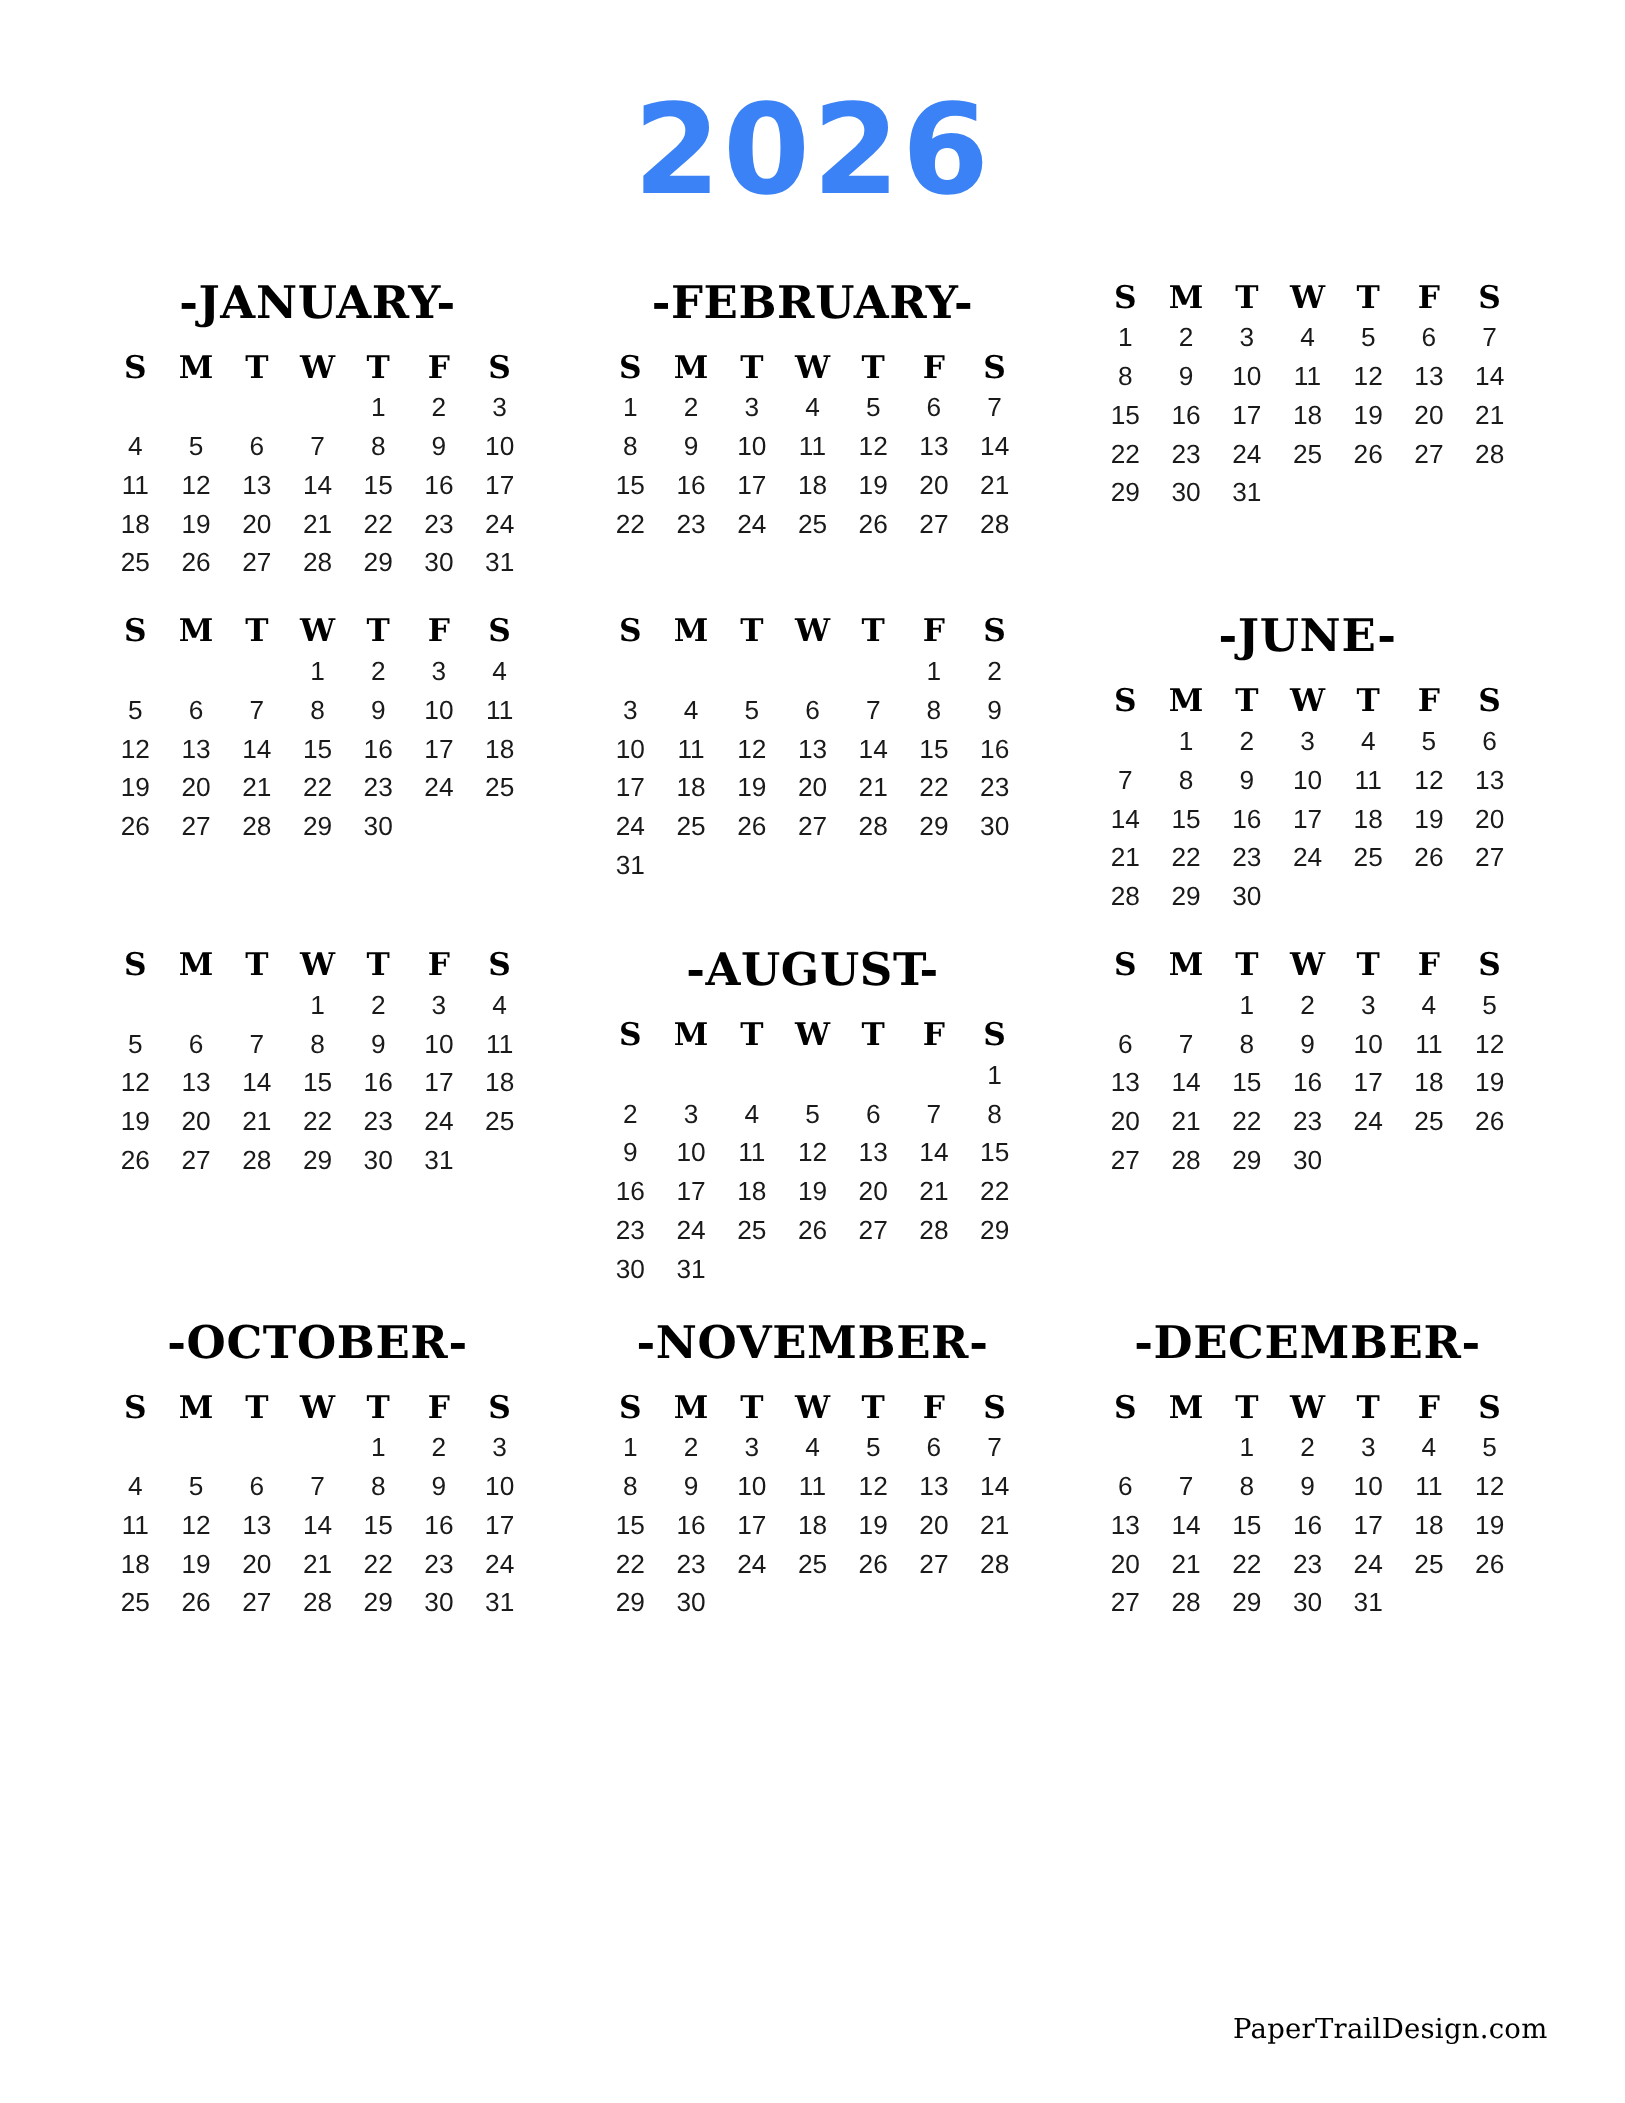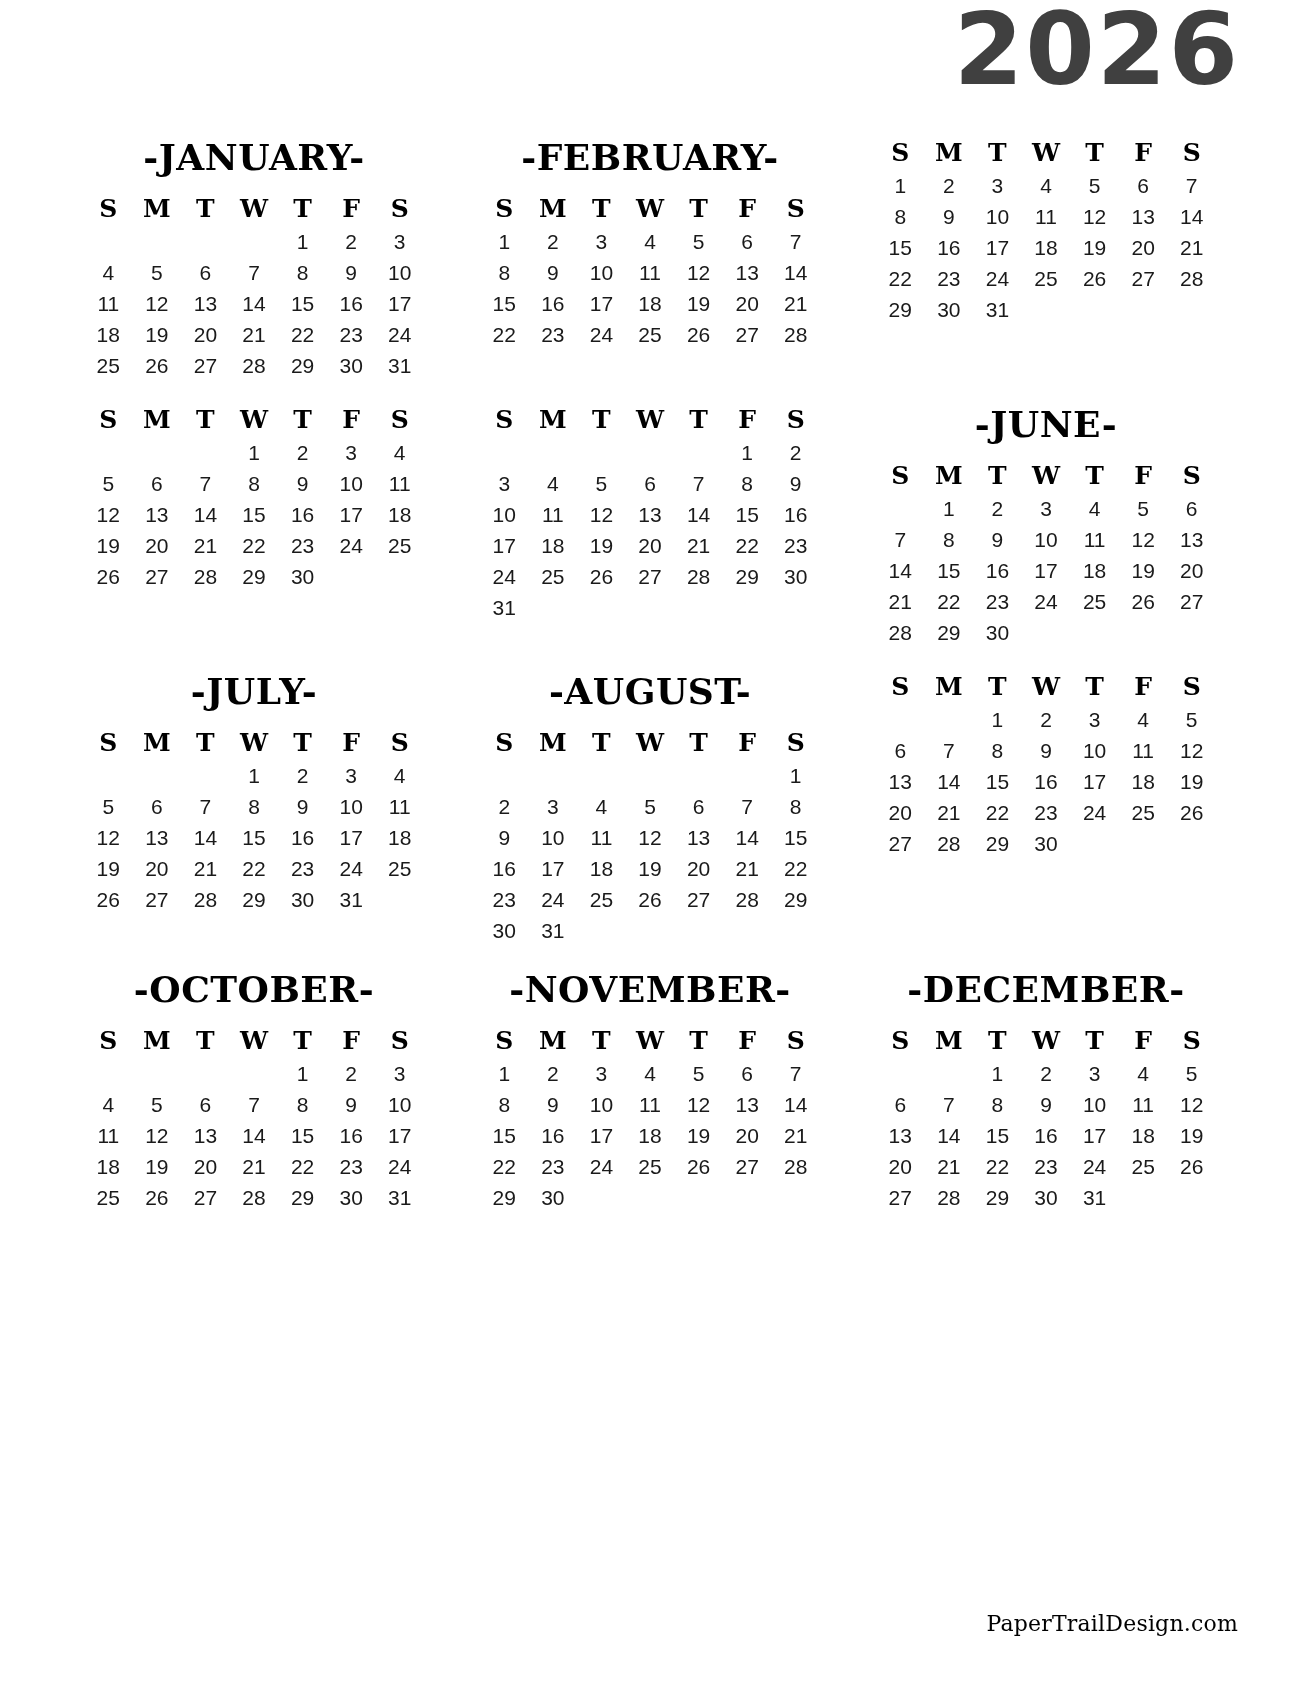--- a/index.html
+++ b/index.html
@@ -16,30 +16,31 @@
     overflow: hidden;
   }
   .page {
     width: 1300px;
     height: 1682px;
     box-sizing: border-box;
     padding: 0 60px;
     position: relative;
   }
   .year-title {
-    text-align: right;
+    text-align: center;
     font-family: "DejaVu Sans", sans-serif;
     font-weight: bold;
     font-size: 100px;
     letter-spacing: 2px;
     line-height: 1;
-    color: #404040;
+    padding-top: 70px;
+    color: #3b82f6;
   }
   .months-grid {
-    margin-top: 36px;
+    margin-top: 51px;
     display: grid;
     grid-template-columns: repeat(3, 1fr);
     grid-auto-rows: auto;
     row-gap: 22px;
     column-gap: 8px;
   }
   .month {
     width: 100%;
   }
   .month-name {
@@ -426,21 +427,20 @@
           <div class="day">28</div>
           <div class="day">29</div>
           <div class="day">30</div>
           <div class="day empty"></div>
           <div class="day empty"></div>
           <div class="day empty"></div>
           <div class="day empty"></div>
         </div>
       </div>
       <div class="month">
-        <div class="month-name">-JULY-</div>
         <div class="dow-row">
           <div class="dow">S</div>
           <div class="dow">M</div>
           <div class="dow">T</div>
           <div class="dow">W</div>
           <div class="dow">T</div>
           <div class="dow">F</div>
           <div class="dow">S</div>
         </div>
         <div class="week-row">

